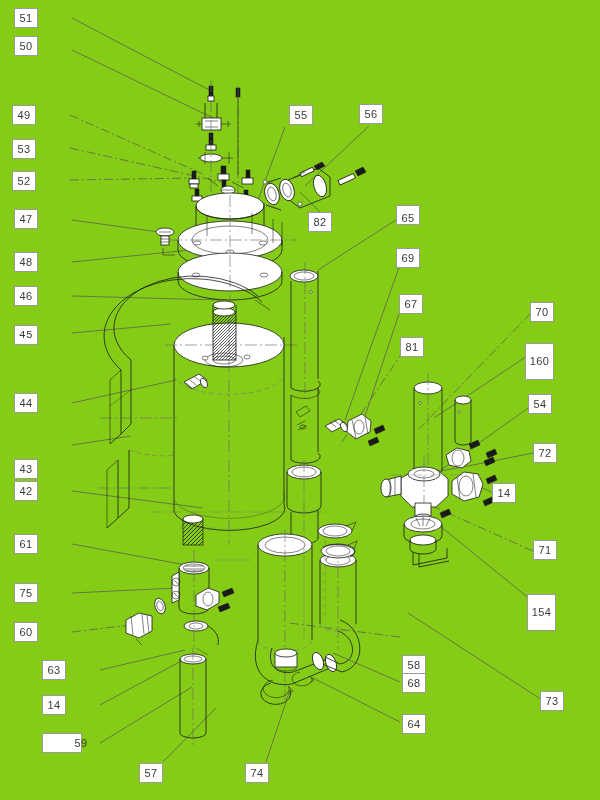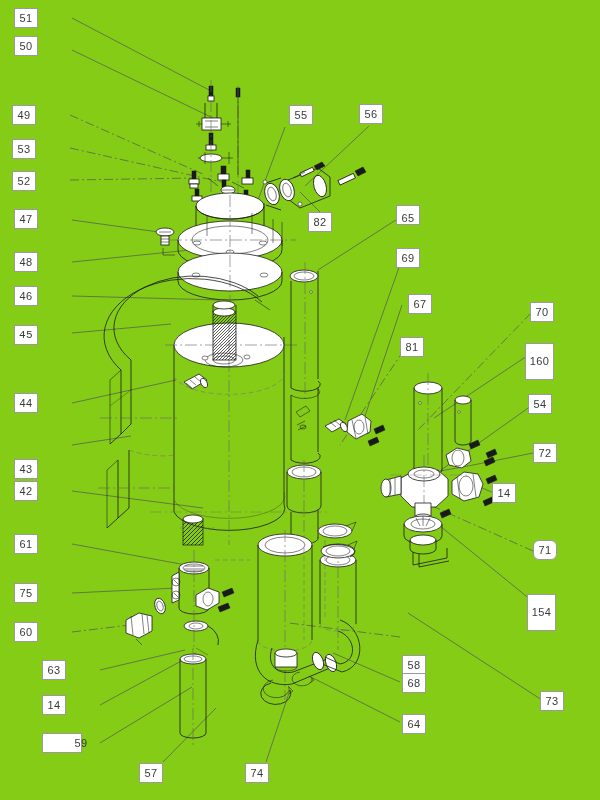--- a/index.html
+++ b/index.html
@@ -526,42 +526,42 @@
       </div>
       <div class="callout w2" style="left: 308px; top: 212px;">
         <span>82</span>
       </div>
       <div class="callout w2" style="left: 396px; top: 205px; align-items: flex-end;">
         <span>65</span>
       </div>
       <div class="callout w2" style="left: 396px; top: 248px;">
         <span>69</span>
       </div>
-      <div class="callout w2" style="left: 408px; top: 294px;">
+      <div class="callout w2" style="left: 399px; top: 294px;">
         <span>67</span>
       </div>
       <div class="callout w2" style="left: 400px; top: 337px;">
         <span>81</span>
       </div>
       <div class="callout w2" style="left: 530px; top: 302px;">
         <span>70</span>
       </div>
       <div class="callout w3" style="left: 525px; top: 343px;">
         <span>160</span>
       </div>
       <div class="callout w2" style="left: 528px; top: 394px;">
         <span>54</span>
       </div>
       <div class="callout w2" style="left: 533px; top: 443px;">
         <span>72</span>
       </div>
       <div class="callout w2" style="left: 492px; top: 483px;">
         <span>14</span>
       </div>
-      <div class="callout w2" style="left: 533px; top: 540px; border-radius: 6px;">
+      <div class="callout w2" style="left: 533px; top: 540px;">
         <span>71</span>
       </div>
       <div class="callout w3" style="left: 527px; top: 594px;">
         <span>154</span>
       </div>
       <div class="callout w2" style="left: 402px; top: 655px; justify-content: center;">
         <span>58</span>
       </div>
       <div class="callout w2" style="left: 402px; top: 673px;">
         <span>68</span>

